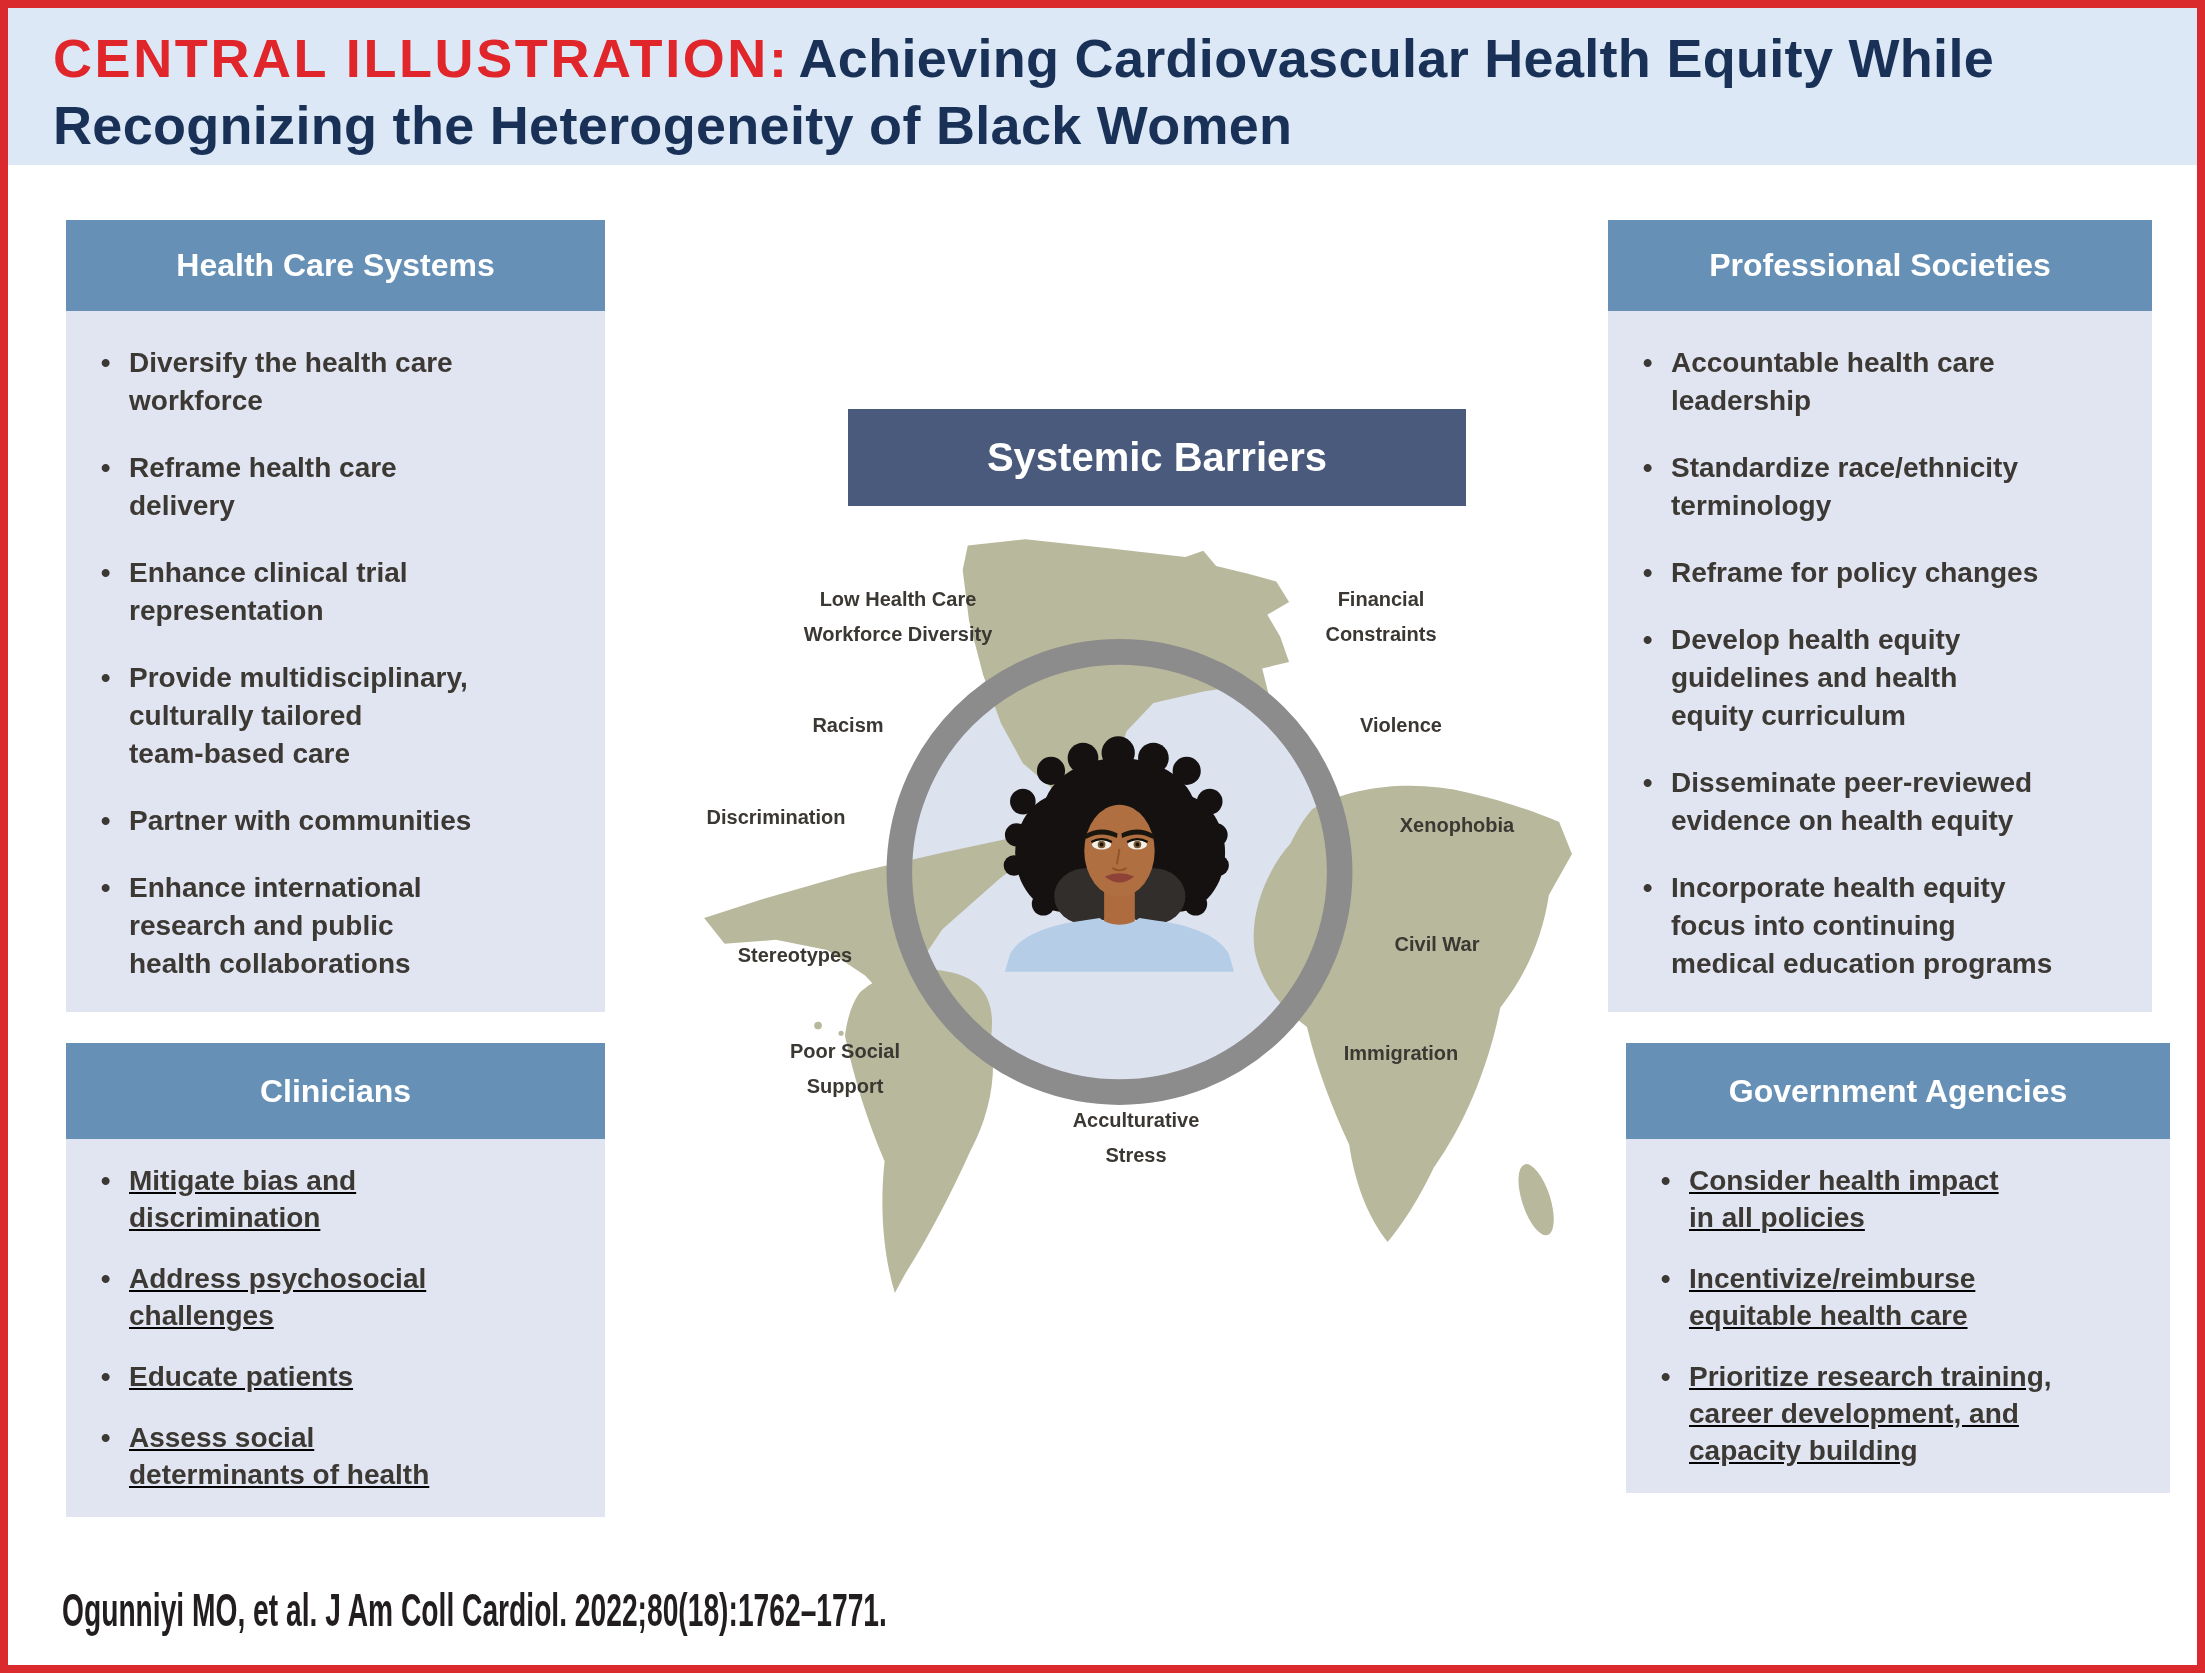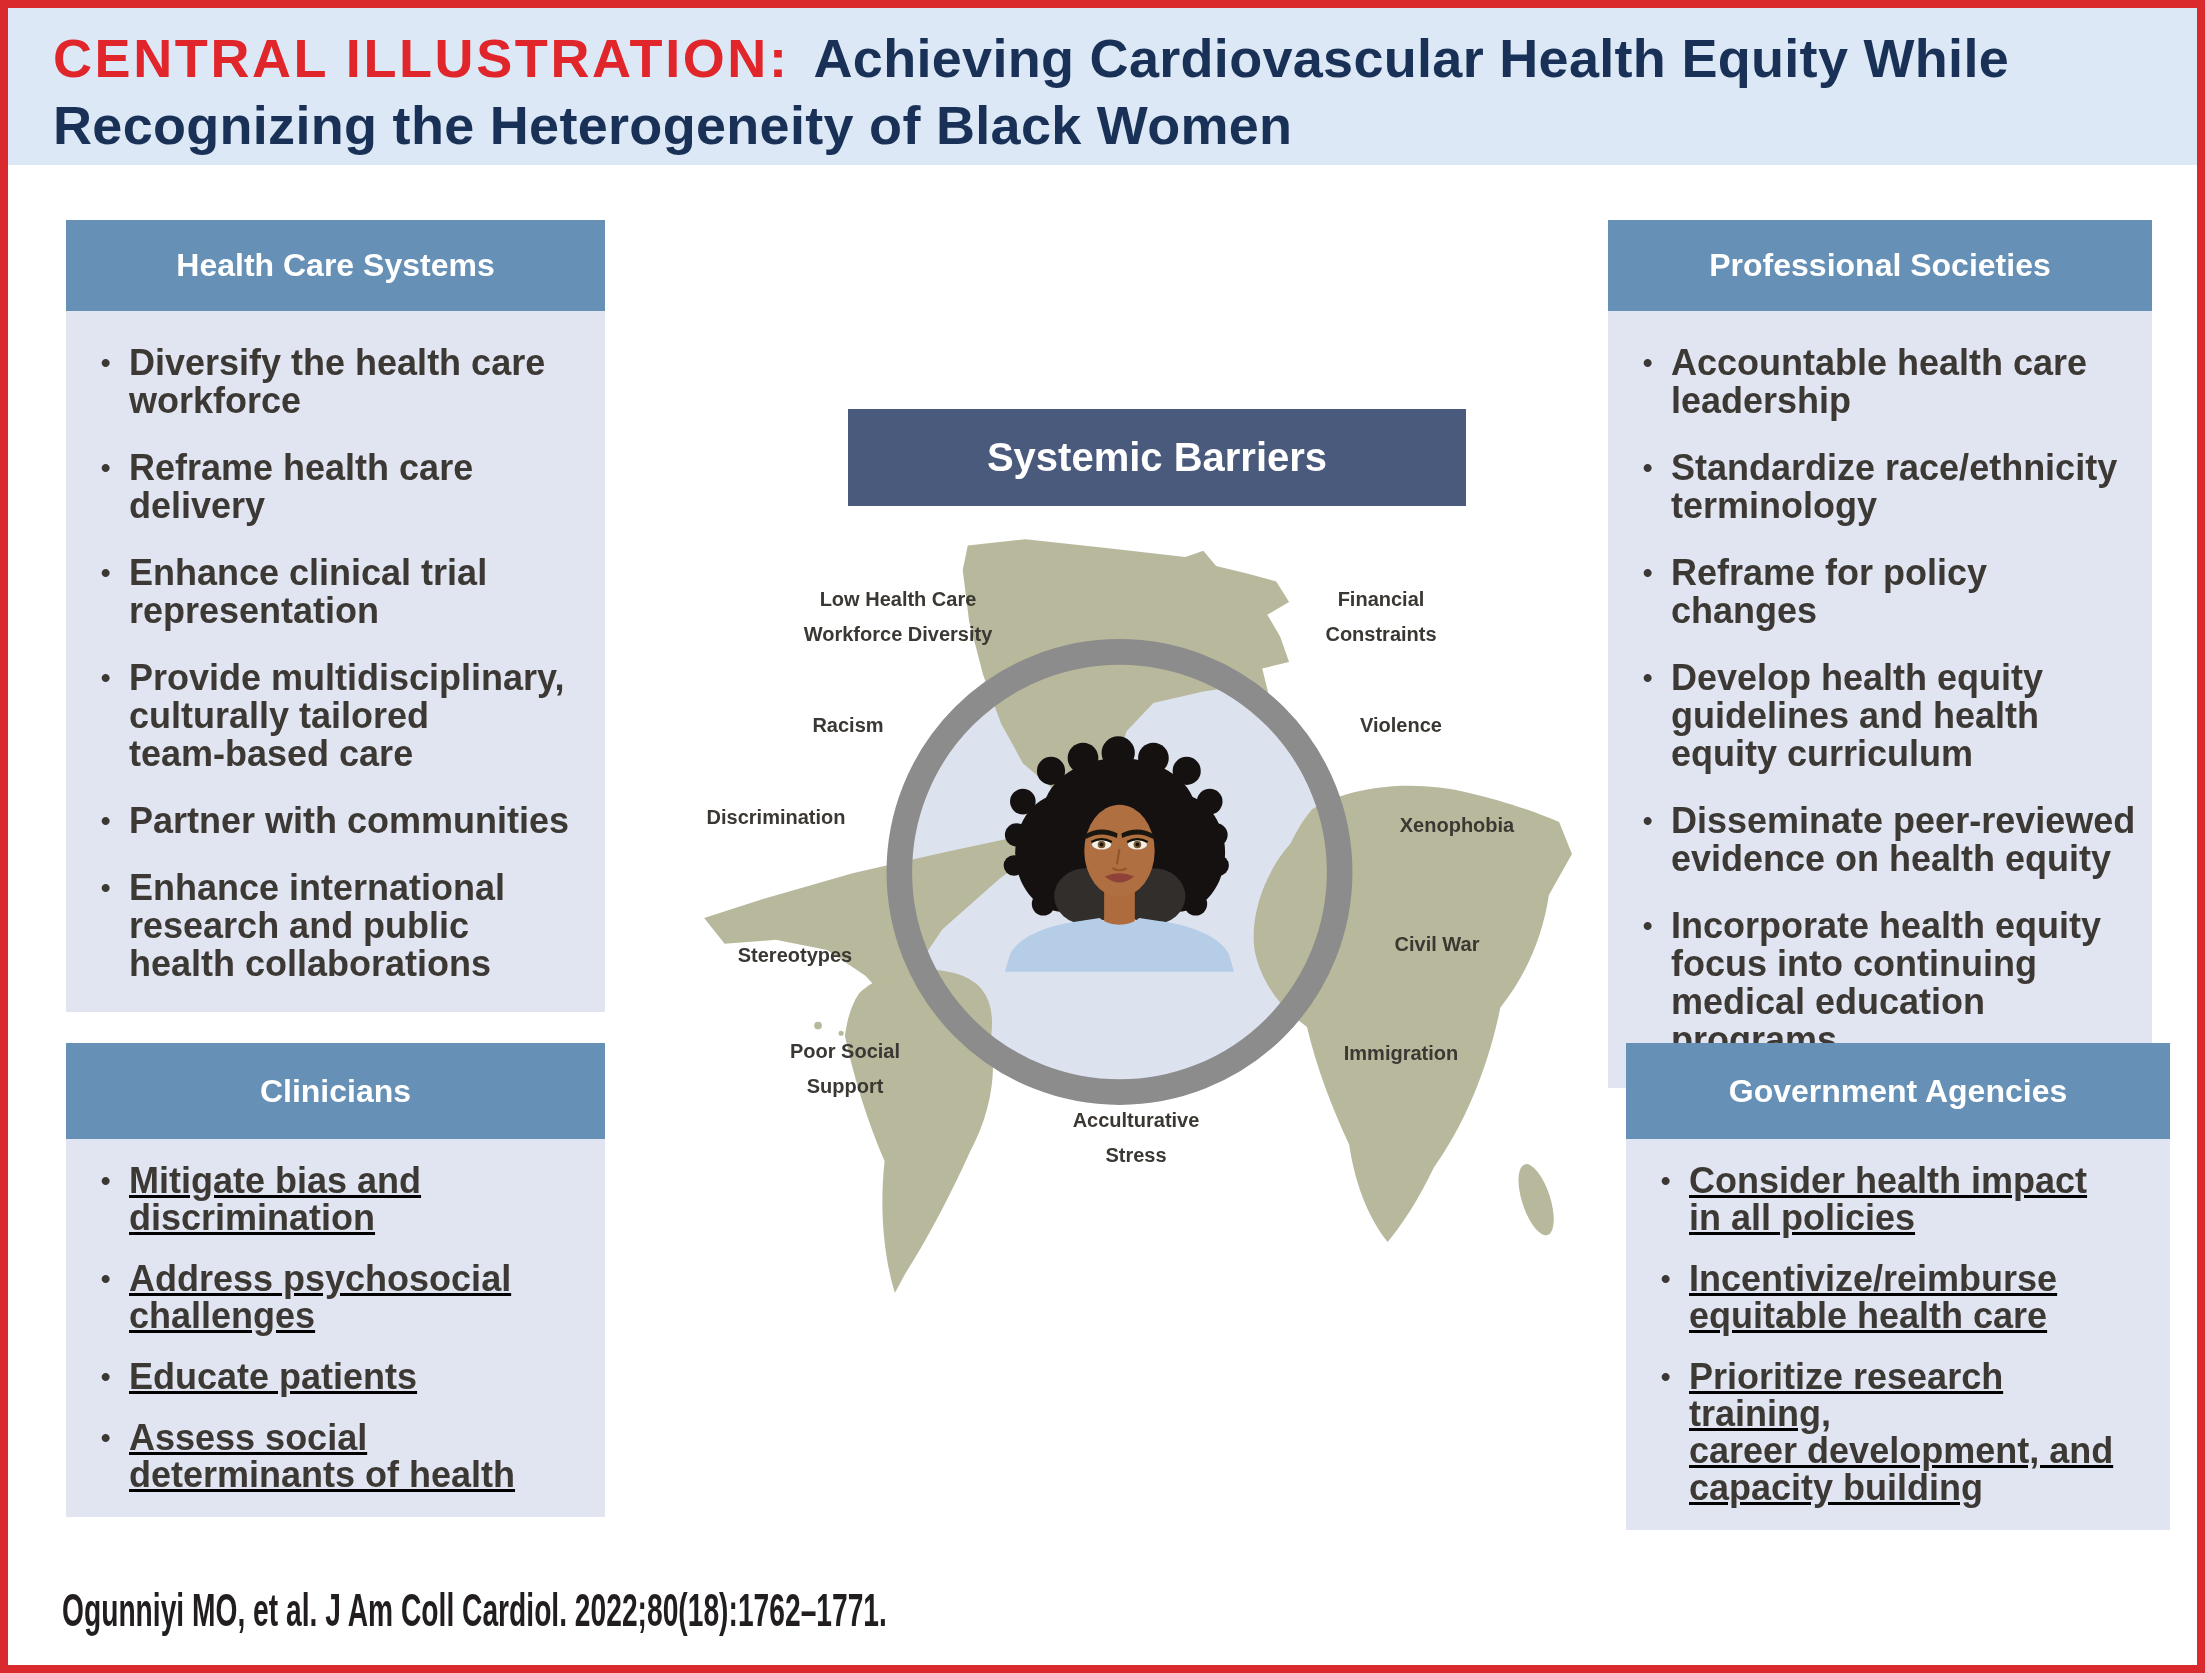--- a/index.html
+++ b/index.html
@@ -6,30 +6,30 @@
   body{width:2205px;height:1673px;overflow:hidden;
        font-family:"Liberation Sans","DejaVu Sans",sans-serif;}
   .figure{position:relative;width:2205px;height:1673px;background:#ffffff;
           border:8.3px solid #da2a2e;box-sizing:border-box;}
 
   
   .title-bar{position:absolute;left:0;top:0;right:0;height:157px;background:#dce8f5;
              padding:16.6px 0 0 45px;box-sizing:border-box;}
   .title-line{font-size:54px;font-weight:bold;line-height:67px;color:#1a3157;
               letter-spacing:0.3px;white-space:nowrap;}
-  .title-label{color:#e0252b;letter-spacing:2.6px;margin-right:24px;}
+  .title-label{color:#e0252b;letter-spacing:2.6px;margin-right:9px;}
 
   
   .panel{position:absolute;display:flex;flex-direction:column;}
   .panel-header{background:#6690b5;color:#ffffff;font-weight:bold;font-size:32px;
                 display:flex;align-items:center;justify-content:center;flex:0 0 auto;}
   .panel-body{background:#e1e5f1;flex:1 1 auto;margin:0;list-style:none;
               padding:33px 16.6px 0 31px;box-sizing:border-box;}
   .panel-body li{position:relative;padding-left:32px;color:#3c3834;font-weight:bold;
-                 font-size:36px;line-height:38px;white-space:pre-line;}
+                 font-size:28px;line-height:38px;white-space:pre-line;}
   .panel-body li::before{content:"•";position:absolute;left:3.8px;top:0;font-size:28px;color:#3c3834;}
   .panel-tall .panel-header{height:91px;}
   .panel-tall li{margin-bottom:29px;}
   .panel-short .panel-header{height:96px;}
   .panel-short li{margin-bottom:24px;line-height:37px;}
   .panel-short .panel-body{padding-top:23px;text-decoration:underline;}
 
   
   .sys-header{position:absolute;left:840px;top:401px;width:618px;height:97px;
               background:#4a5a7c;color:#ffffff;font-weight:bold;font-size:40px;

